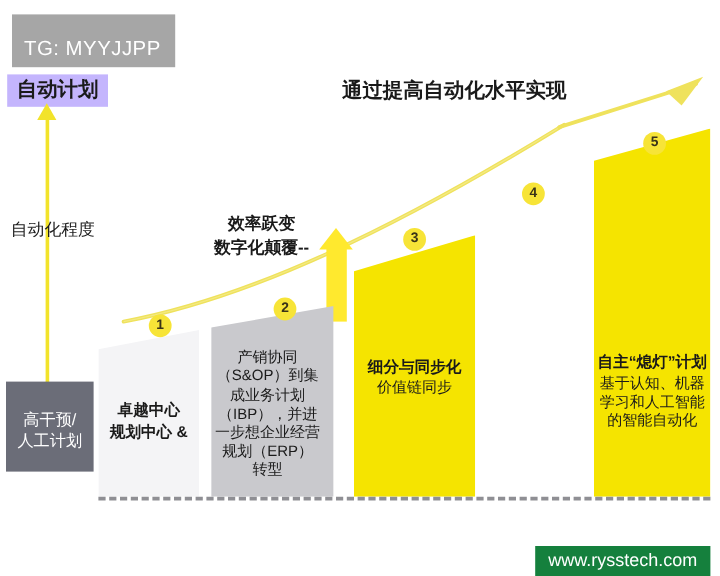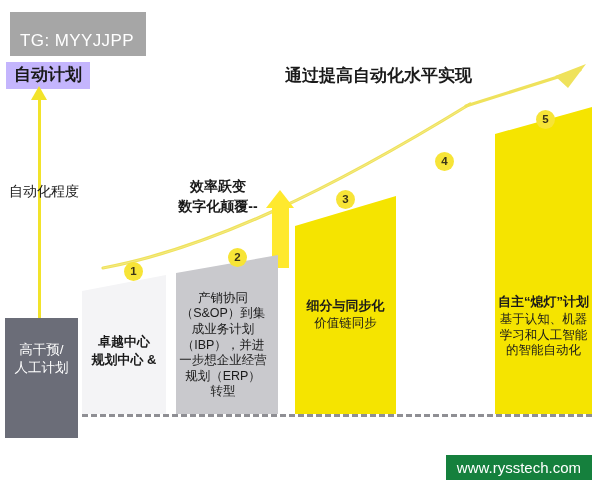--- a/index.html
+++ b/index.html
@@ -152,21 +152,21 @@
     font-size: 12.5px;
     color: #1a1a1a;
   }
 
   
   .block0 {
     position: absolute;
     left: 5px;
     top: 318px;
     width: 73px;
-    height: 120px;
+    height: 75px;
     background: #6b6d78;
   }
   .block0 .b0text {
     position: absolute;
     left: 0;
     right: 0;
     top: 23px;
     text-align: center;
     color: #ffffff;
     font-size: 13.5px;

